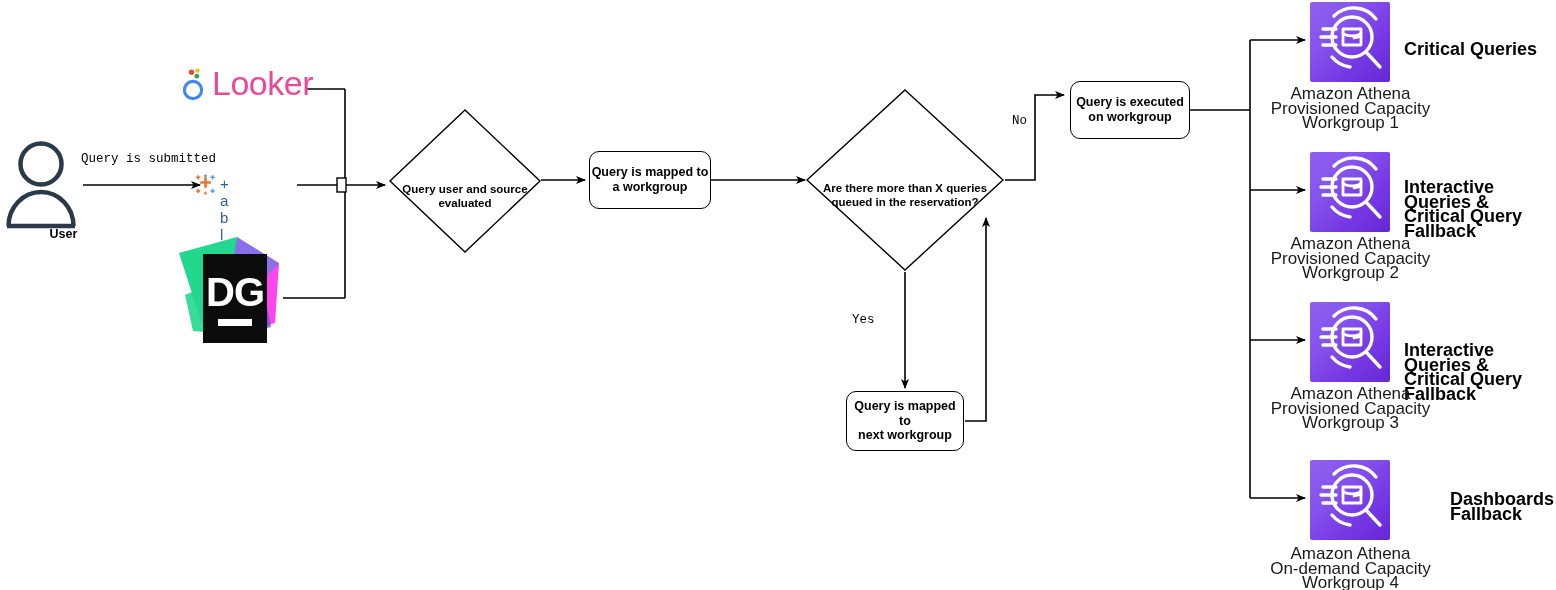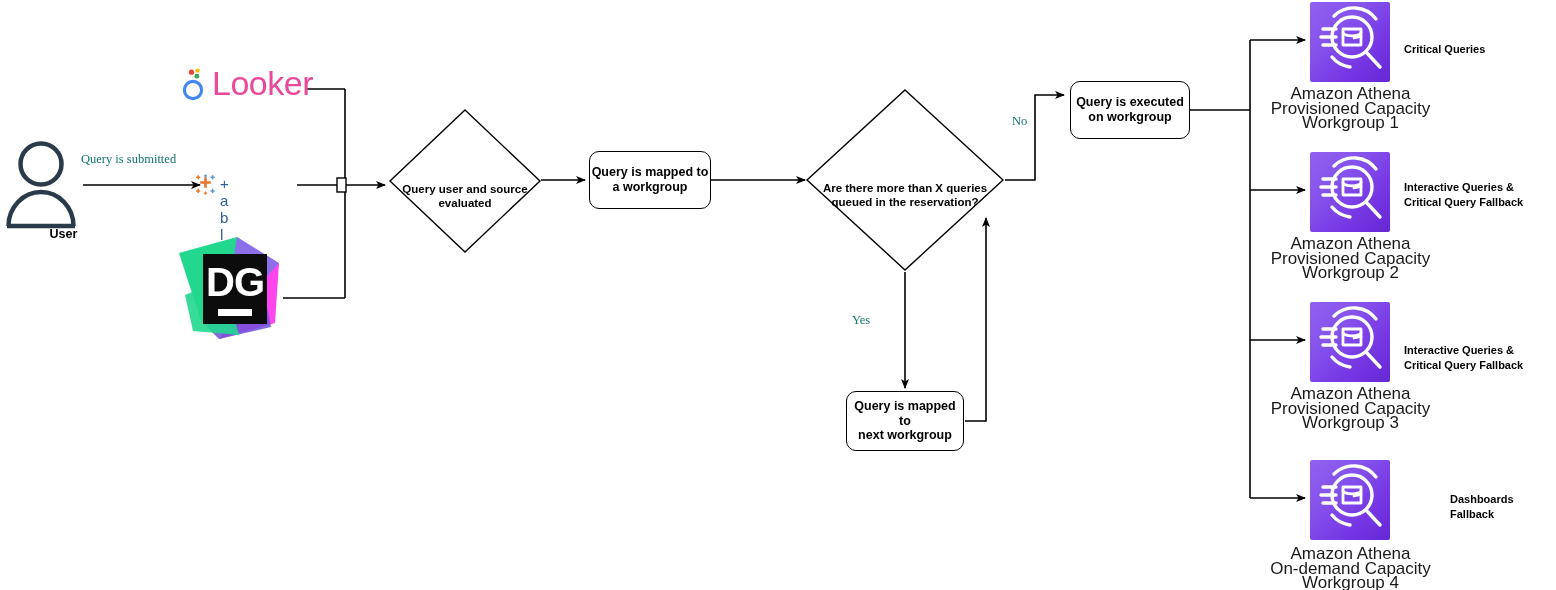--- a/index.html
+++ b/index.html
@@ -23,36 +23,36 @@
     position: absolute;
     left: 0; top: 0;
     width: 1556px; height: 590px;
     pointer-events: none;
   }
 
   
   .edge-label {
     position: absolute;
     font-size: 12.5px;
-    color: #0f766e;
+    color: #000000;
     white-space: nowrap;
-    font-family: Liberation Serif, serif;
+    font-family: Liberation Mono, monospace;
   }
   .node-caption {
     position: absolute;
     font-size: 17px;
     line-height: 14.6px;
     color: #1a1a1a;
     text-align: center;
     white-space: pre-line;
     font-family: "Liberation Sans", sans-serif;
   }
   .node-title {
     position: absolute;
-    font-size: 11px;
+    font-size: 18px;
     line-height: 14.6px;
     font-weight: bold;
     color: #000;
     white-space: pre-line;
     font-family: "Liberation Sans", sans-serif;
   }
 
   
   .user-label {
     position: absolute;
@@ -235,21 +235,21 @@
   </div>
 
   <div class="dg-logo" style="left:175px; top:235px;">
     <svg width="108" height="108" viewBox="0 0 108 108">
       <polygon points="4,18 62,2 84,50 26,86" fill="#22D88F"></polygon>
       <polygon points="62,2 104,28 96,80 52,62" fill="#8A6FE8"></polygon>
       <polygon points="104,28 100,88 44,104 84,50" fill="#FF45ED"></polygon>
       <polygon points="26,86 44,104 96,92 88,52" fill="#6E52D8" opacity="0.85"></polygon>
       <polygon points="10,60 48,44 64,100 18,96" fill="#22D88F" opacity="0.9"></polygon>
     </svg>
-    <div class="dg-sq" style="left:28px; top:19px; width:64px; height:70px;">
+    <div class="dg-sq" style="left:28px; top:19px; width:64px; height:89px;">
       <div class="dg-letters">DG</div>
       <div class="dg-bar"></div>
     </div>
   </div>
 
   <div class="diamond-wrap" style="left:388px; top:108px; width:154px; height:146px;">
     <svg width="154" height="146" viewBox="0 0 154 146">
       <polygon points="77,2 152,73 77,144 2,73" fill="#ffffff" stroke="#000" stroke-width="1.4"></polygon>
     </svg>
     <div class="diamond-text">Query user and source

